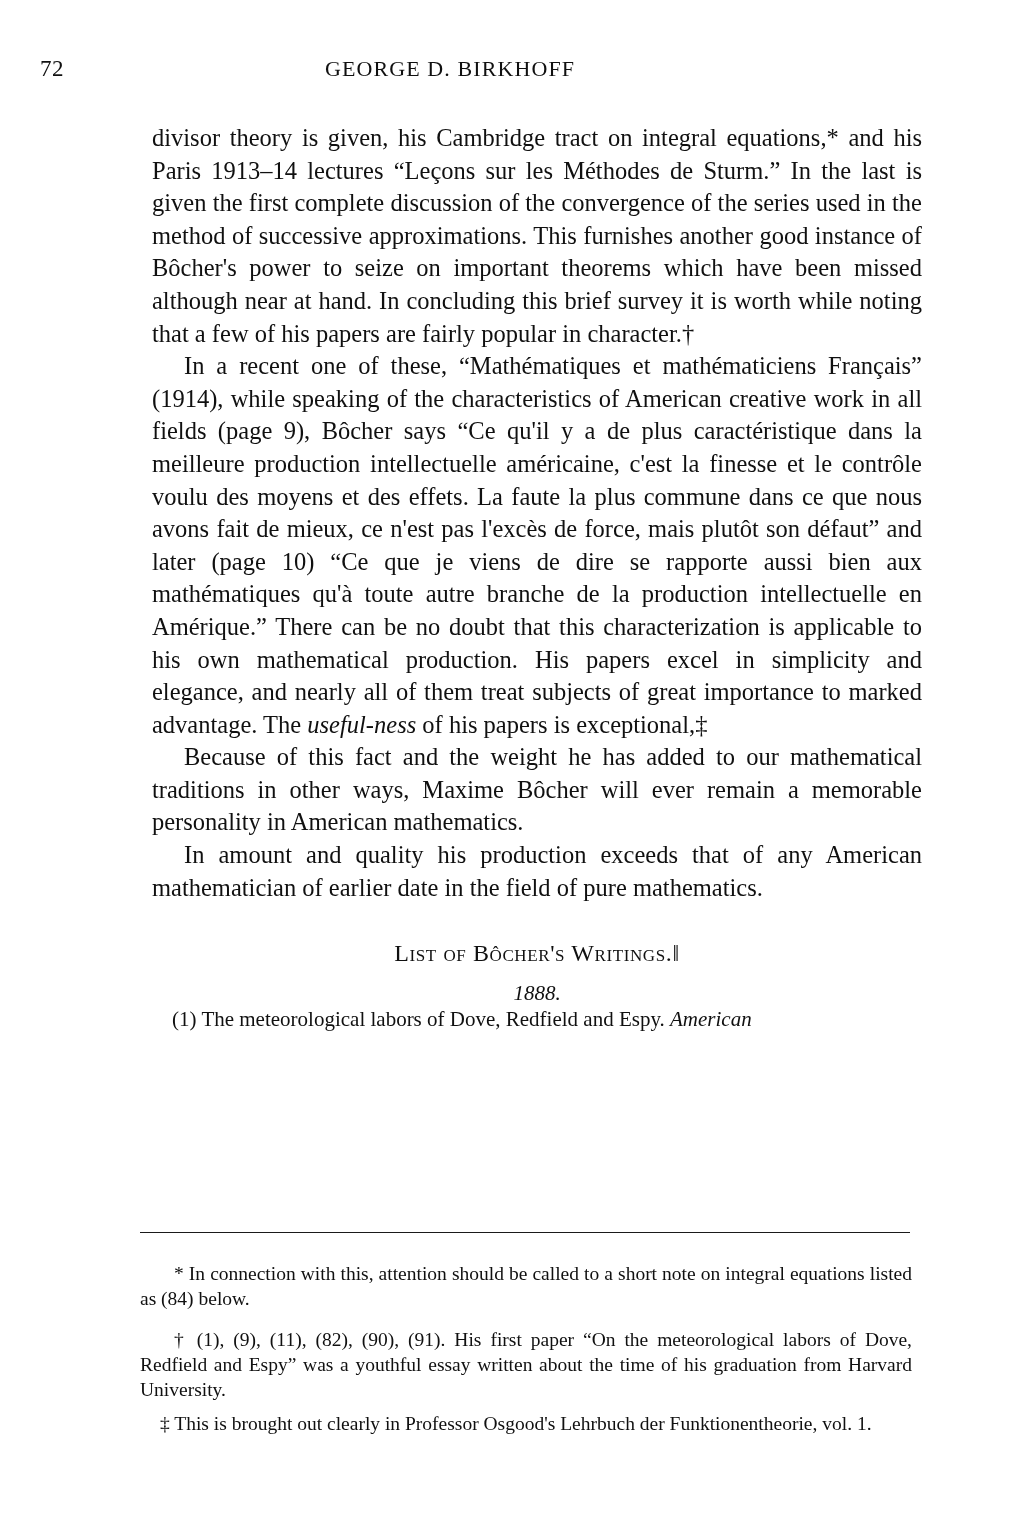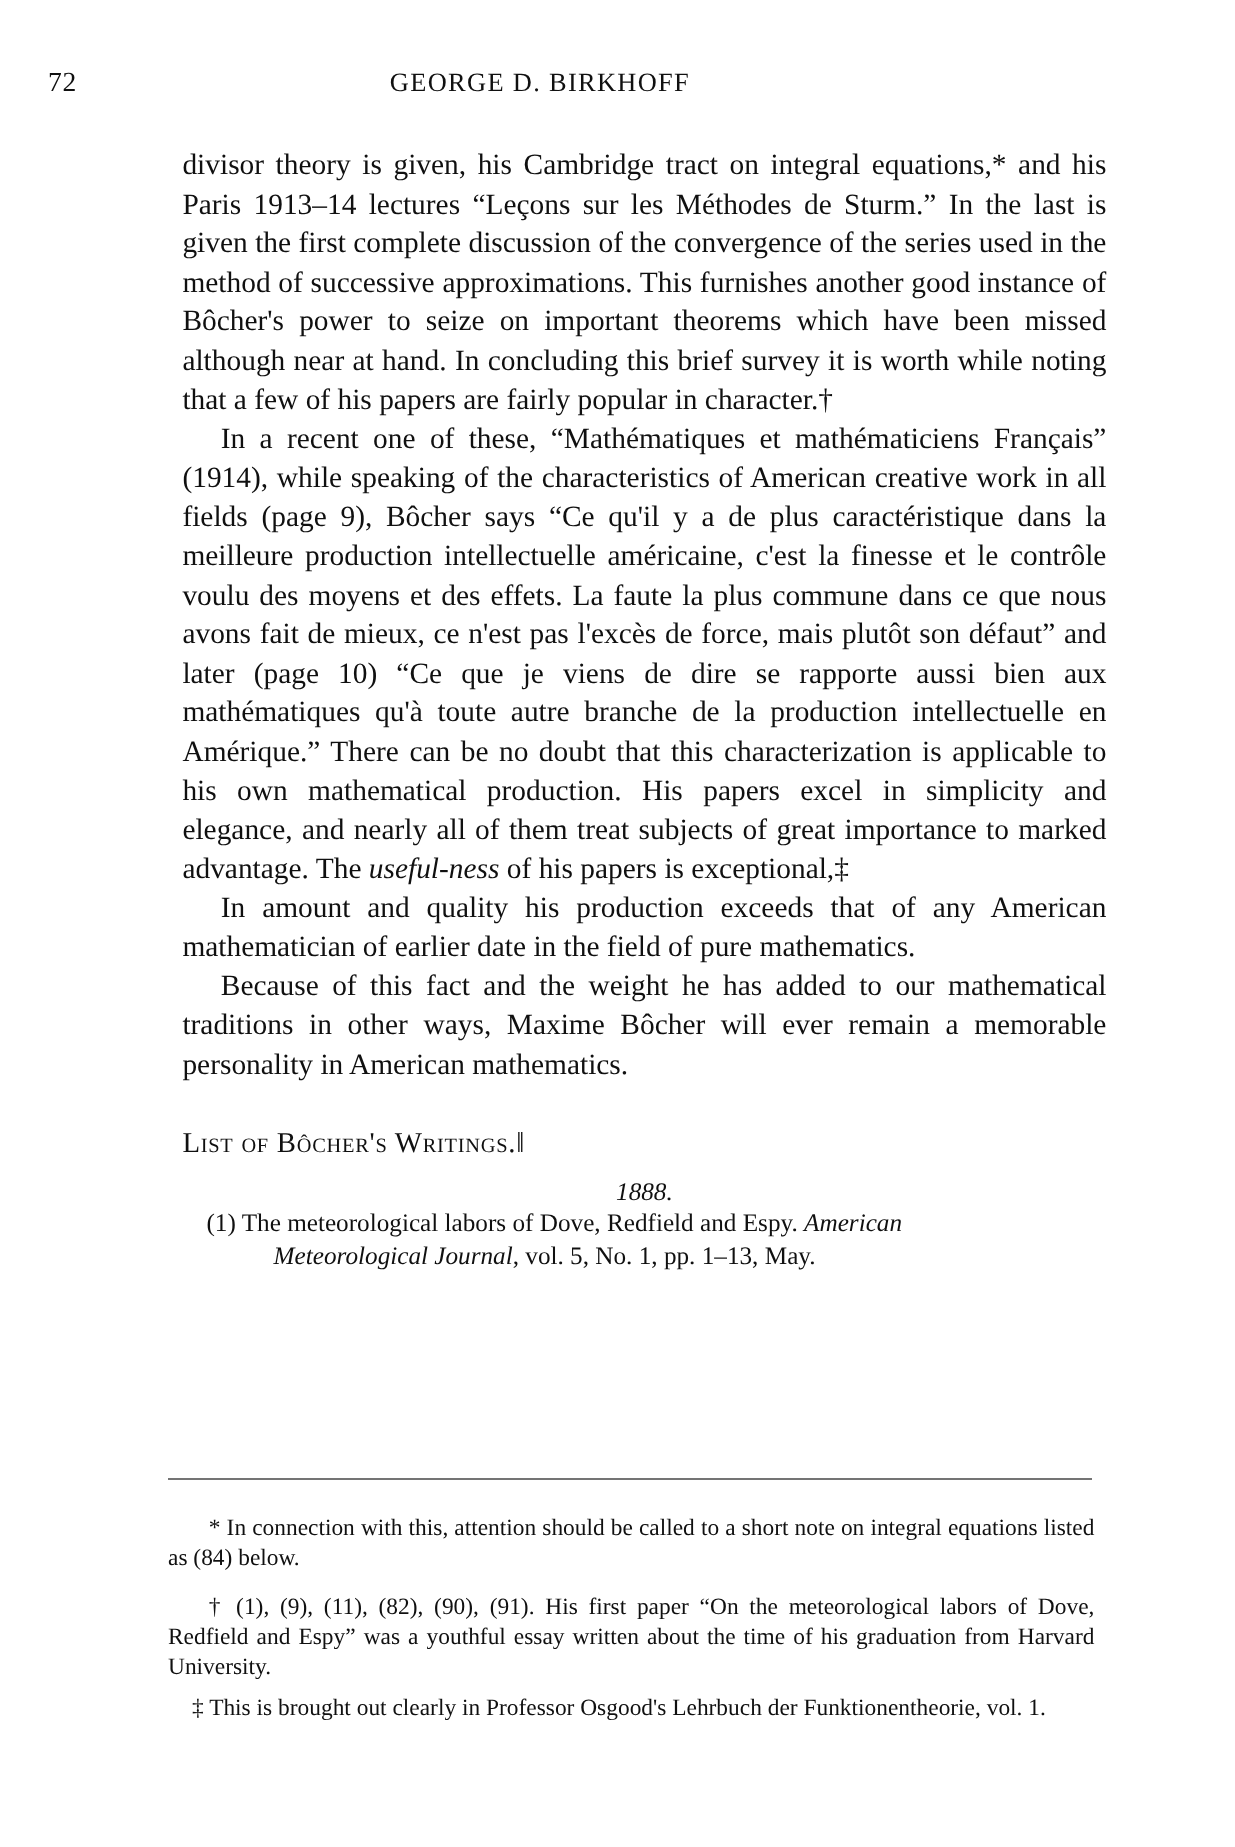--- a/index.html
+++ b/index.html
@@ -55,20 +55,21 @@
     line-height: 32.6px;
     text-align: justify;
     text-justify: inter-word;
     hyphens: none;
   }
   p.para.indent {
     text-indent: 32px;
   }
   .sec-title {
     margin-top: 36px;
+    text-align: center;
     font-size: 24px;
     letter-spacing: 0.6px;
   }
   .smallcaps-line {
     font-variant: small-caps;
   }
   .year-line {
     margin-top: 14px;
     text-align: center;
     font-size: 21px;
@@ -124,36 +125,35 @@
     <div class="page-number">72</div>
     <div class="running-head">GEORGE D. BIRKHOFF</div>
   </div>
 
   <div class="body-col">
 
     <p class="para">divisor theory is given, his Cambridge tract on integral equations,* and his Paris 1913–14 lectures “Leçons sur les Méthodes de Sturm.”   In the last is given the first complete discussion of the convergence of the series used in the method of successive approximations.   This furnishes another good instance of Bôcher's power to seize on important theorems which have been missed although near at hand.   In concluding this brief survey it is worth while noting that a few of his papers are fairly popular in character.†</p>
 
     <p class="para indent"><span>In a recent one of these, “Mathématiques et mathématiciens Français” (1914), while speaking of the characteristics of American creative work in all fields (page 9), Bôcher says “Ce qu'il y a de plus caractéristique dans la meilleure production intellectuelle américaine, c'est la finesse et le contrôle voulu des moyens et des effets.   La faute la plus commune dans ce que nous avons fait de mieux, ce n'est pas l'excès de force, mais plutôt son défaut” and later (page 10) “Ce que je viens de dire se rapporte aussi bien aux mathématiques qu'à toute autre branche de la production intellectuelle en Amérique.” There can be no doubt that this characterization is applicable to his own mathematical production.   His papers excel in simplicity and elegance, and nearly all of them treat subjects of great importance to marked advantage.   The </span><span class="italic">useful-</span><span class="italic">ness</span><span> of his papers is exceptional,‡</span></p>
 
+    <p class="para indent">Because of this fact and the weight he has added to our mathematical traditions in other ways, Maxime Bôcher will ever remain a memorable personality in American mathematics.</p>
+
     <p class="para indent">In amount and quality his production exceeds that of any American mathematician of earlier date in the field of pure mathematics.</p>
-
-    <p class="para indent">Because of this fact and the weight he has added to our mathematical traditions in other ways, Maxime Bôcher will ever remain a memorable personality in American mathematics.</p>
 
     <div class="sec-title">
       <span class="smallcaps-line">List of Bôcher's Writings.‖</span>
     </div>
 
     <div class="year-line">1888.</div>
 
     <div class="bib-list">
       <div class="bib-item">
         <span class="lead"><span>(1)</span>
           <span>The meteorological labors of Dove, Redfield and Espy.</span>
           <span class="italic">American</span></span>
-        <span class="cont"><span class="italic">Meteorological Journal</span><span>, vol. 5, No. 1, pp. 1–13, May.</span></span>
       </div>
     </div>
 
   </div>
 
   <div class="rule"></div>
 
   <div class="footnotes">
     <p class="fn ind">* In connection with this, attention should be called to a short note on integral equations listed as (84) below.</p>
     <p class="fn ind">† (1), (9), (11), (82), (90), (91).   His first paper “On the meteorological labors of Dove, Redfield and Espy” was a youthful essay written about the time of his graduation from Harvard University.</p>

